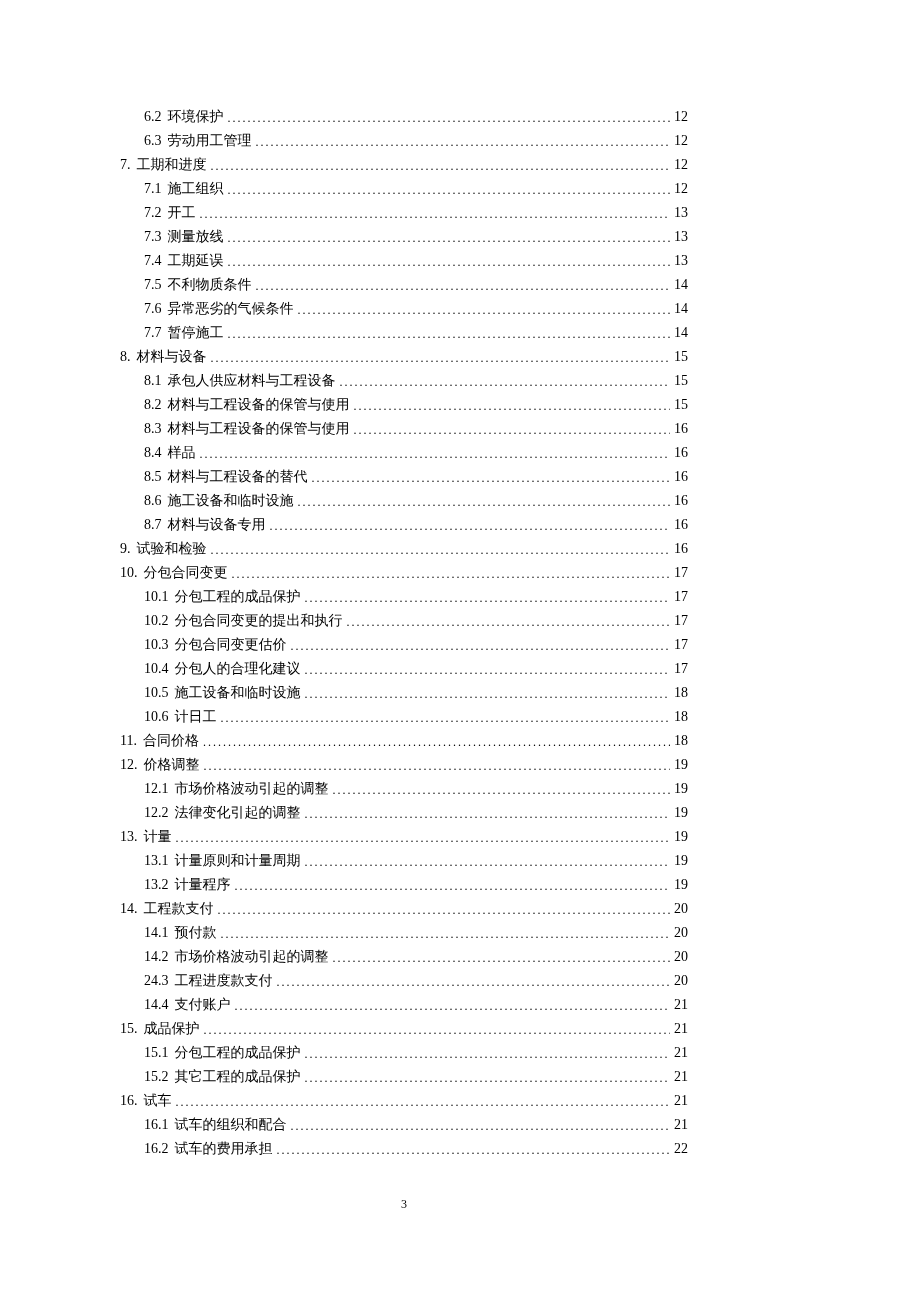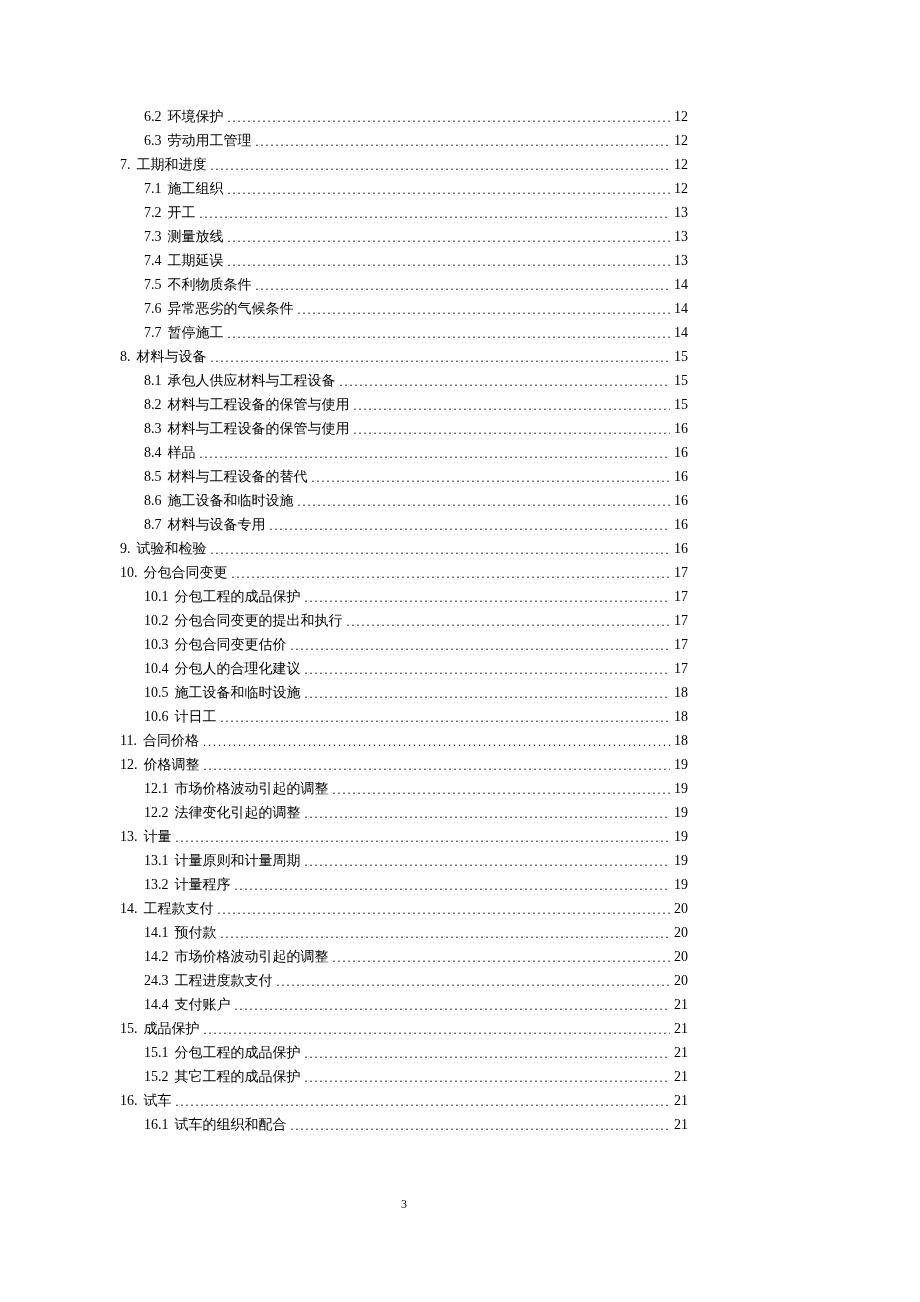--- a/index.html
+++ b/index.html
@@ -277,15 +277,20 @@
       <div class="toc-row l1">
         <span class="toc-label"><span class="toc-num">16.</span><span class="toc-text">试车</span></span>
         <span class="toc-leader"></span>
         <span class="toc-page">21</span>
       </div>
       <div class="toc-row l2">
         <span class="toc-label"><span class="toc-num">16.1</span><span class="toc-text">试车的组织和配合</span></span>
         <span class="toc-leader"></span>
         <span class="toc-page">21</span>
       </div>
+      <div class="toc-row l2">
+        <span class="toc-label"><span class="toc-num">16.2</span><span class="toc-text">试车的费用承担</span></span>
+        <span class="toc-leader"></span>
+        <span class="toc-page">22</span>
+      </div>
     </div>
   <div class="page-number">3</div>
 </div>
 
 </body></html>

